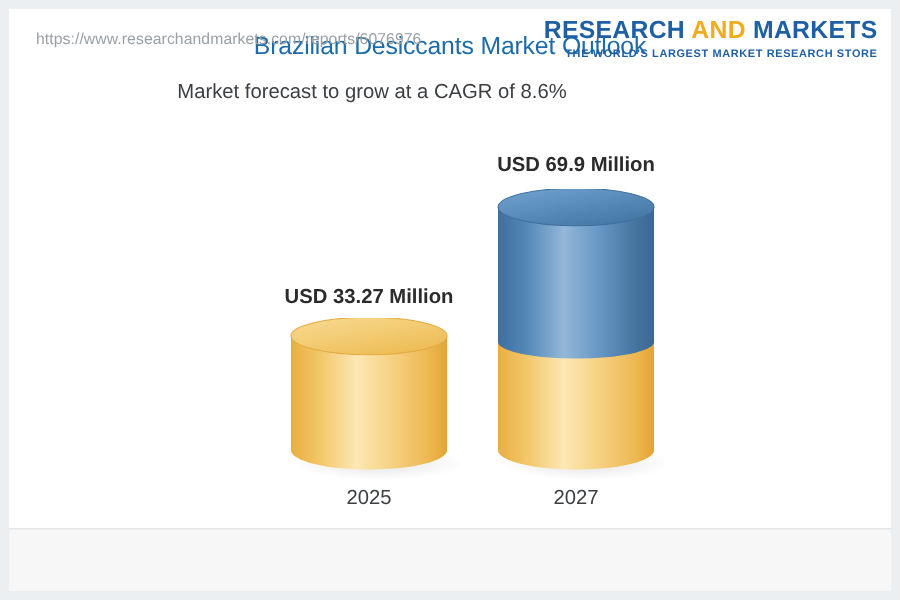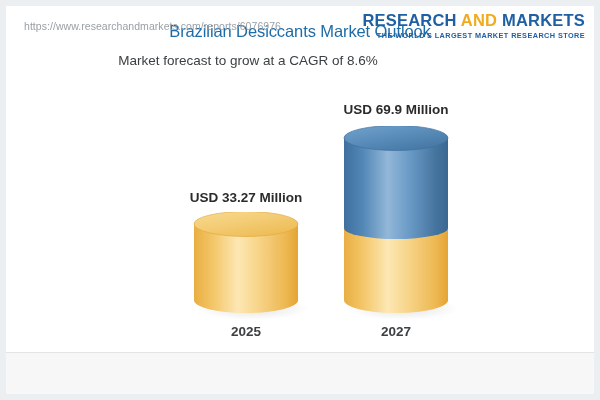--- a/index.html
+++ b/index.html
@@ -64,21 +64,21 @@
     font-weight: bold;
     color: #2b2b2b;
     white-space: nowrap;
   }
 
   .cat-label {
     position: absolute;
     width: 200px;
     text-align: center;
     font-size: 13.5px;
-    font-weight: bold;
+    font-weight: normal;
     color: #3c4043;
   }
 
   .cyl { position: absolute; }
 
   .cyl-shadow {
     position: absolute;
     border-radius: 50%;
     background: radial-gradient(ellipse at center, rgba(120,120,120,0.20) 0%, rgba(120,120,120,0.0) 72%);
   }
@@ -169,21 +169,21 @@
         <path d="M2,12 L2,88 A52,13 0 0 0 106,88 L106,12 Z" fill="url(#goldBody)"></path>
 
         <path d="M2,88 A52,13 0 0 0 106,88 A52,13 0 0 0 2,88 Z" fill="url(#goldBody)" opacity="0.55"></path>
 
         <ellipse cx="54" cy="12" rx="52" ry="12.5" fill="url(#goldTop)" stroke="#e3ab3e" stroke-width="0.7"></ellipse>
       </svg>
 
       <div class="cat-label" style="left:124px; top:318px;">2025</div>
     </div>
 
-    <div class="bar-group" style="left:16px; top:0; width:472px; height:348px;">
+    <div class="bar-group" style="left:4px; top:0; width:472px; height:348px;">
 
       <div class="value-label" style="left:274px; top:96px;">USD 69.9 Million</div>
 
       <div class="cyl-shadow" style="left:326px; top:292px; width:110px; height:22px;"></div>
 
       <svg class="cyl" style="left:320px; top:120px;" width="108" height="192" viewBox="0 0 108 192">
         <defs>
           <linearGradient id="blueBody" x1="0" y1="0" x2="1" y2="0">
             <stop offset="0%" stop-color="#3f6f9e"></stop>
             <stop offset="18%" stop-color="#5287b6"></stop>

